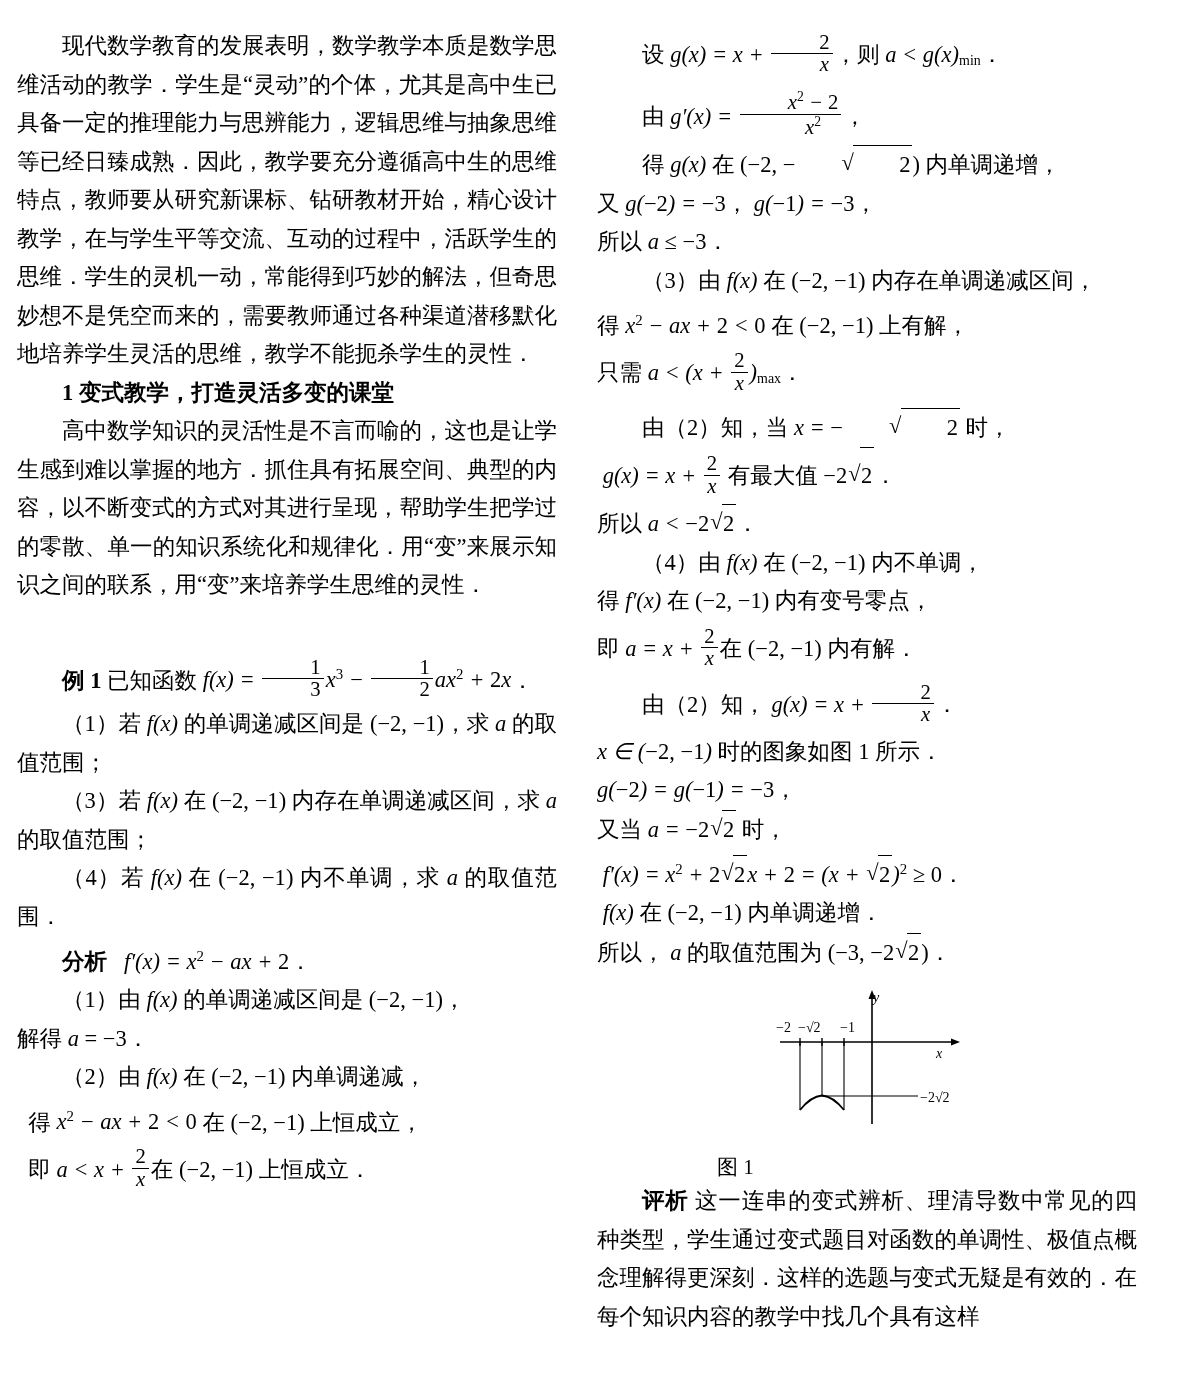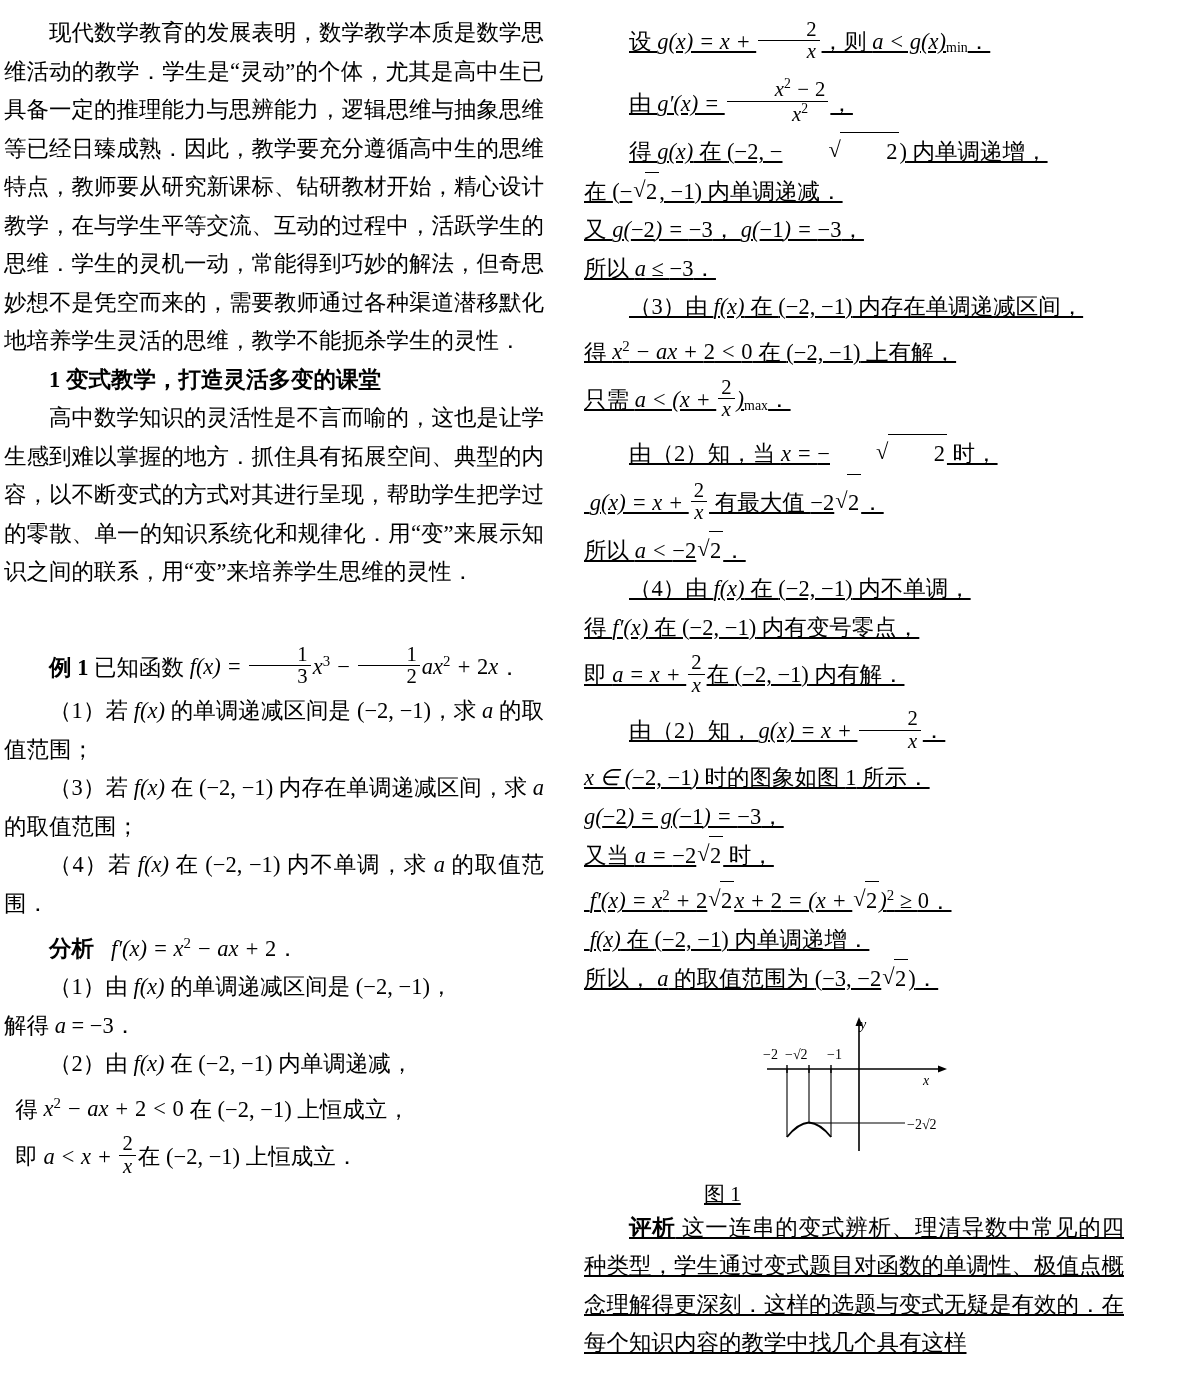--- a/index.html
+++ b/index.html
@@ -11,37 +11,37 @@
     width: 1200px;
     height: 1376px;
     font-family: "Liberation Serif", serif;
     color: #000;
     overflow: hidden;
   }
   .page {
     position: relative;
     width: 1080px;
     height: 1376px;
-    padding: 4px;
+    padding: 17px;
     box-sizing: border-box;
   }
   .columns {
     display: flex;
     flex-direction: row;
     width: 1160px;
     margin: 0 auto;
     padding-top: 10px;
     box-sizing: border-box;
   }
   .col {
     width: 560px;
     box-sizing: border-box;
   }
   .col-left { padding-right: 20px; }
-  .col-right { padding-left: 20px; text-decoration: underline; }
+  .col-right { padding-left: 20px; }
 
   p {
     margin: 0;
     padding: 0;
     font-size: 22.5px;
     line-height: 38.5px;
     text-align: justify;
     text-justify: inter-ideograph;
   }
   .indent { text-indent: 2em; }
@@ -181,23 +181,20 @@
       </p>
 
       <p class="indent taller">
         由 <span class="math line">g′(x) = <span class="frac"><span class="n">x<sup class="ex">2</sup> − <span class="num">2</span></span><span class="d">x<sup class="ex">2</sup></span></span></span>，
       </p>
 
       <p class="indent">
         得 <span class="math">g(x)</span> 在 <span class="math up">(<span class="num">−2, −</span><span class="sqrt"><span class="rad num">2</span></span>)</span> 内单调递增，
       </p>
 
-      <p>
-        在 <span class="math up">(<span class="num">−</span><span class="sqrt"><span class="rad num">2</span></span><span class="num">, −1</span>)</span> 内单调递减．
-      </p>
 
       <p>
         又 <span class="math line">g(<span class="num">−2</span>) = <span class="num">−3</span></span>，&nbsp;<span class="math line">g(<span class="num">−1</span>) = <span class="num">−3</span></span>，
       </p>
 
       <p>
         所以 <span class="math">a</span> ≤ <span class="math num">−3</span>．
       </p>
 
       <p class="indent">

